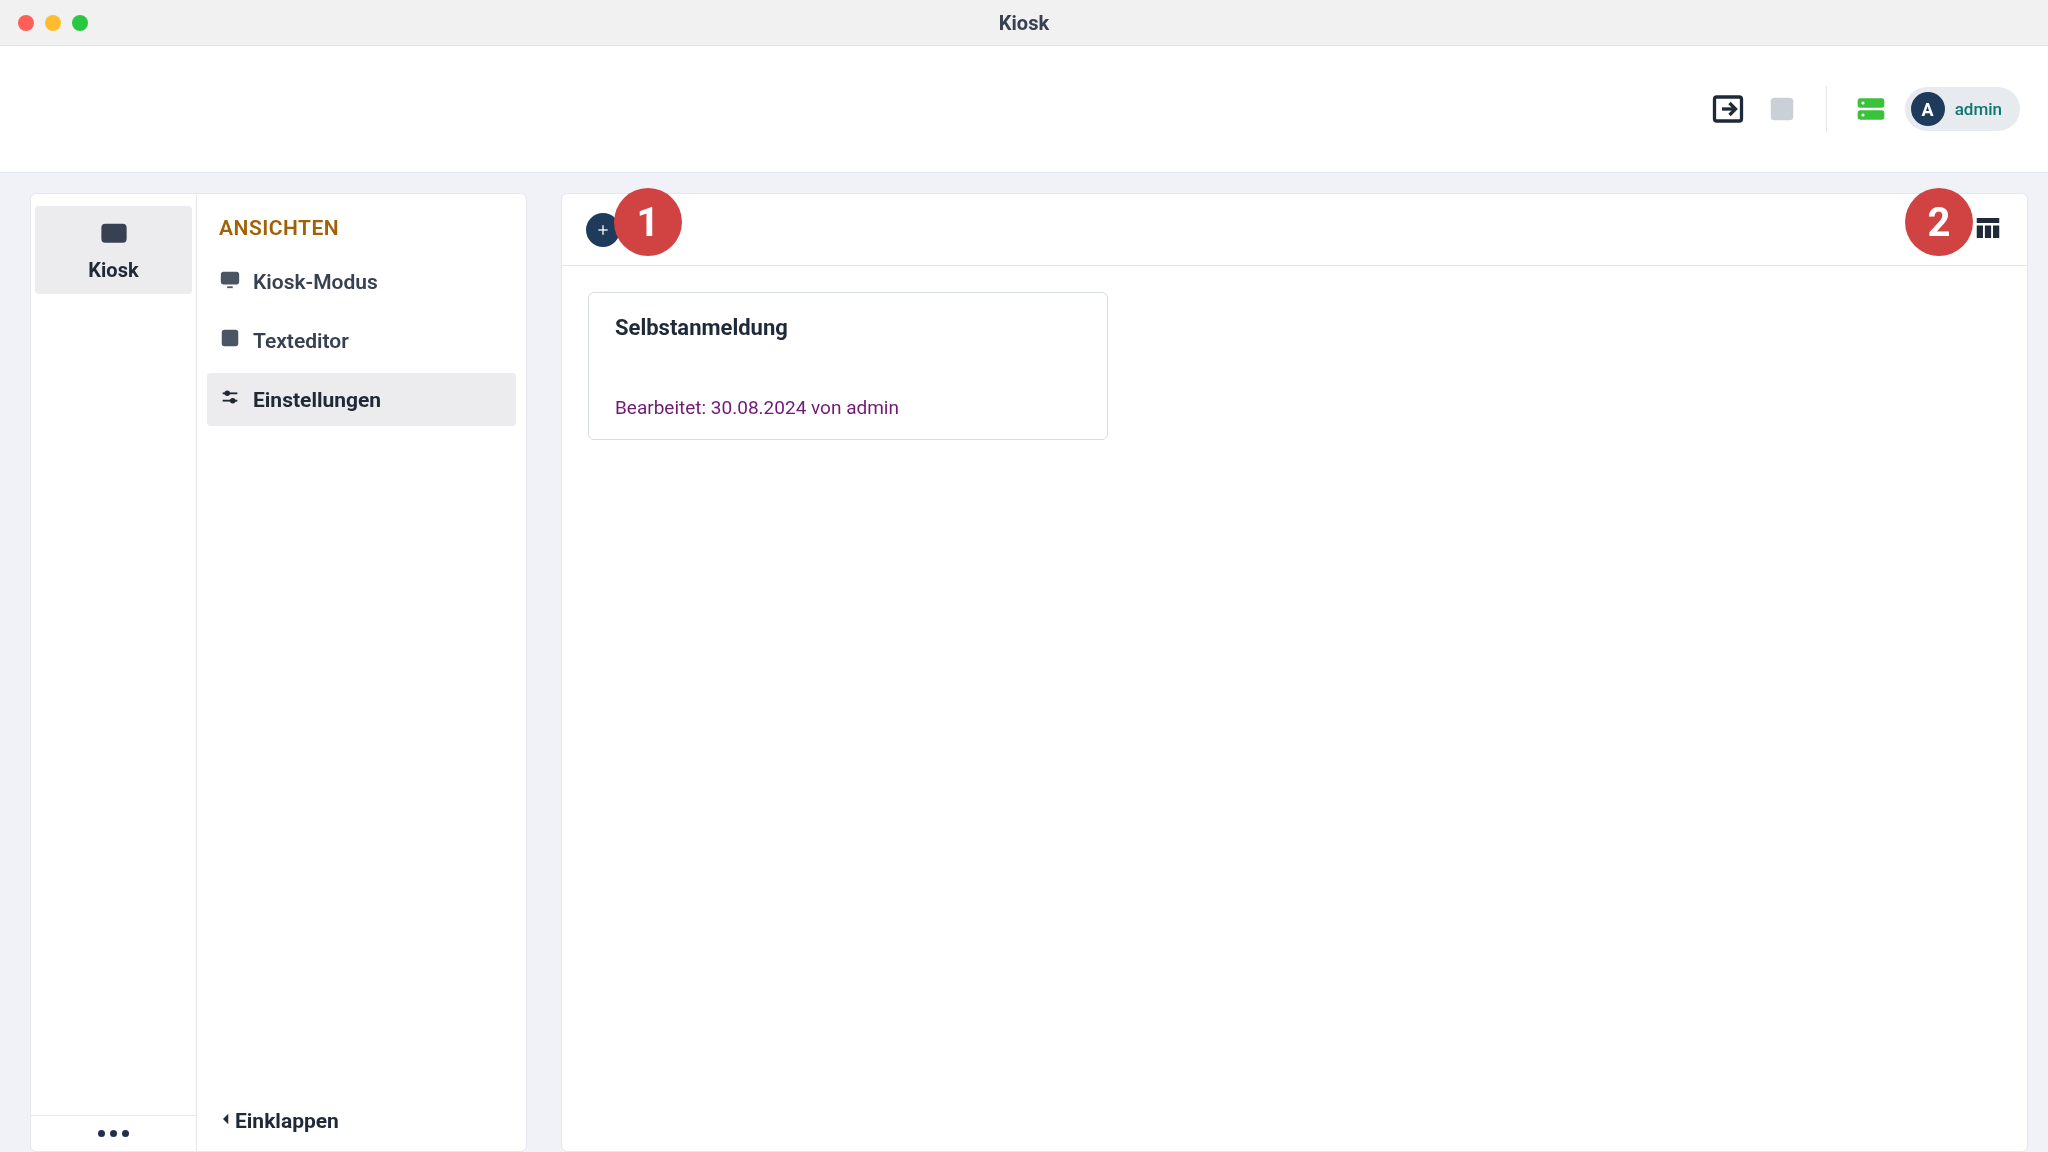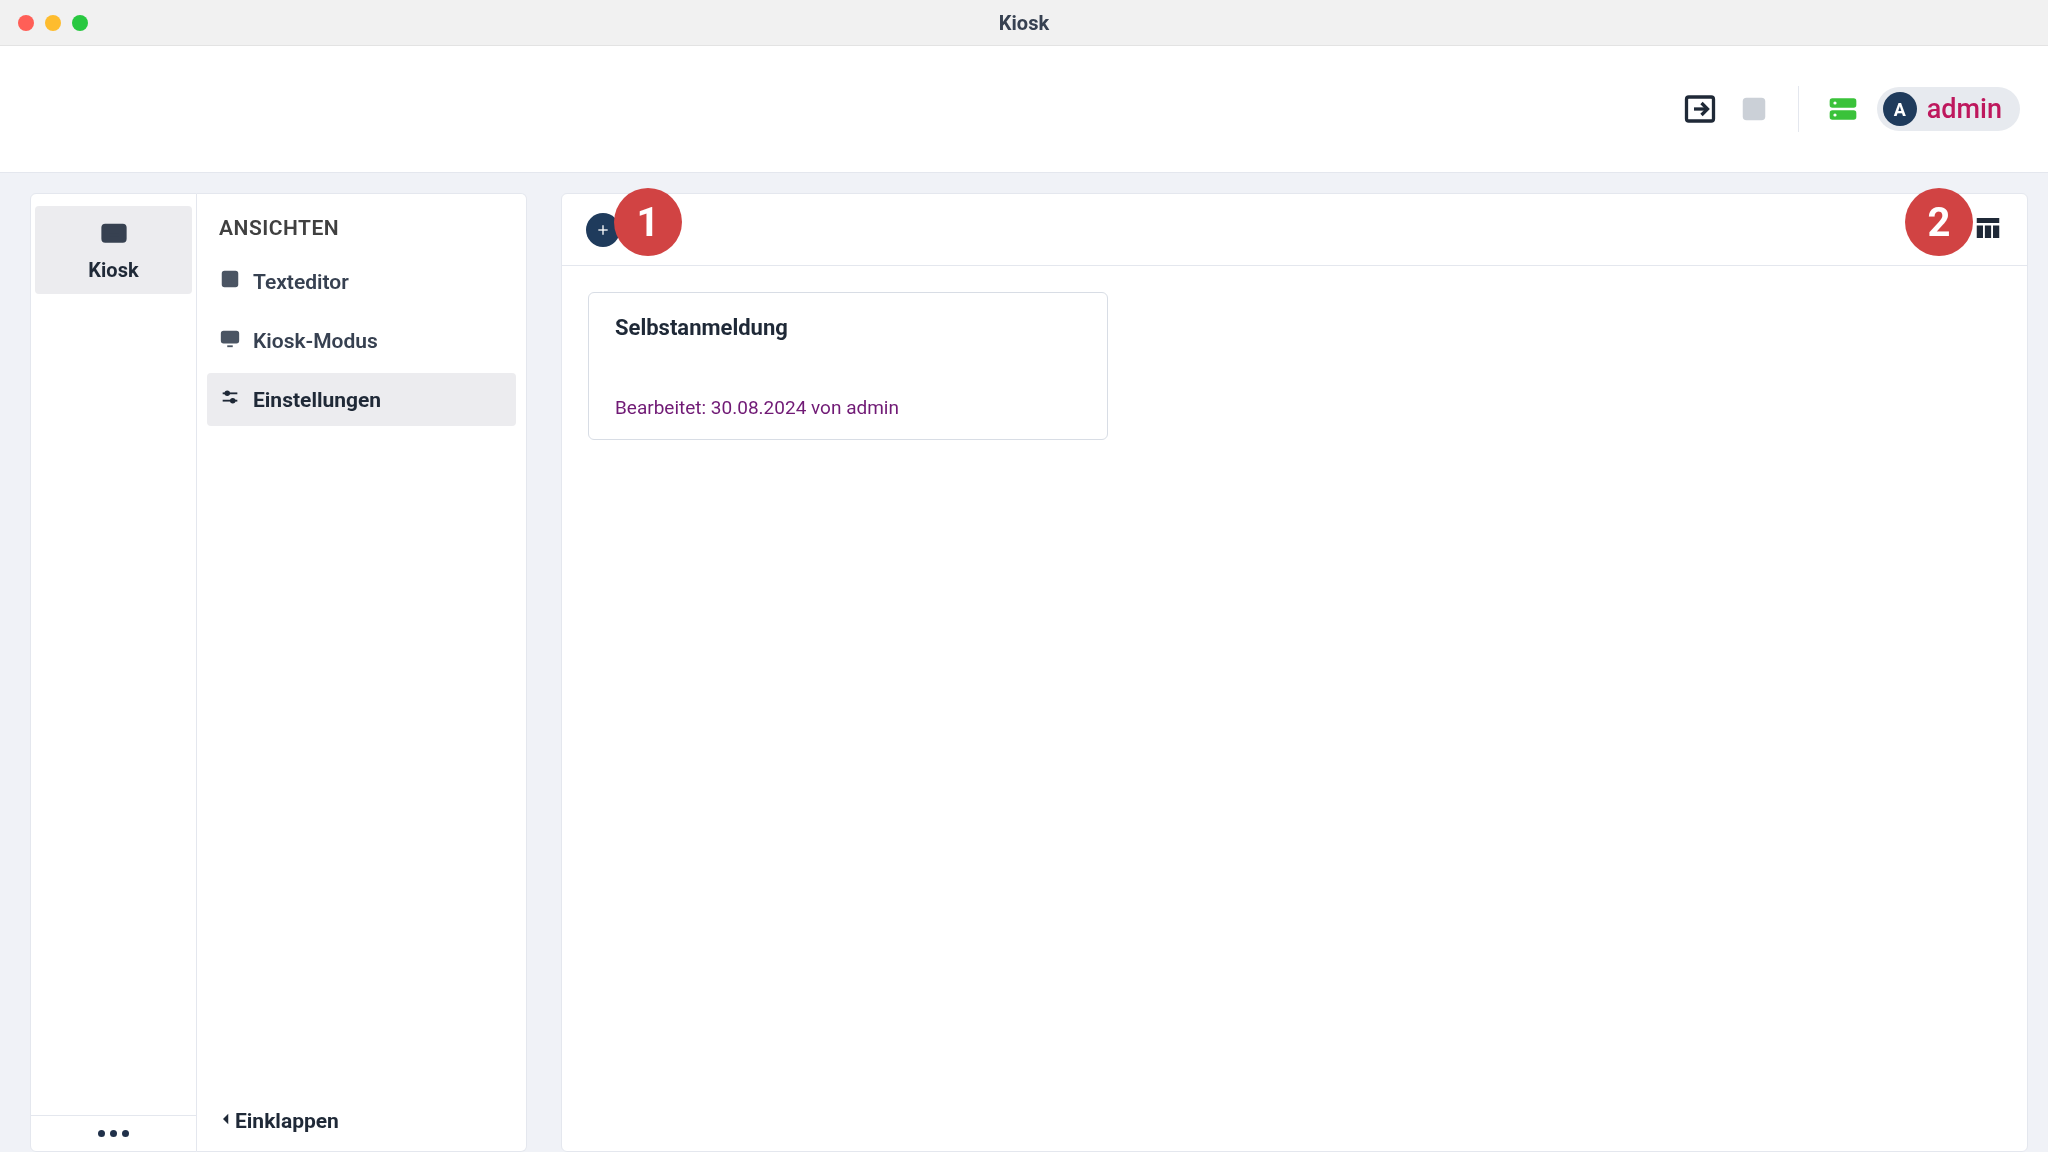--- a/index.html
+++ b/index.html
@@ -66,21 +66,21 @@
   border-radius: 999px;
   padding: 5px 18px 5px 6px;
   gap: 10px;
 }
 .user-pill .avatar {
   width: 34px; height: 34px; border-radius:50%;
   background:#1f3b5c;
   color:#fff; font-weight:700; font-size:18px;
   display:flex; align-items:center; justify-content:center;
 }
-.user-pill .uname { font-size:27px; color:#be185d; font-weight:500; }
+.user-pill .uname { font-size:17px; color:#0f766e; font-weight:500; }
 
 
 .main {
   display:flex;
   height: calc(1152px - 46px - 127px);
   padding: 20px 20px 0 0;
 }
 
 
 .narrow-sidebar {
@@ -117,21 +117,21 @@
   background:#fff;
   border: 1px solid #e4e7ee;
   border-left: none;
   border-radius: 0 6px 6px 0;
   display:flex; flex-direction:column;
 }
 .sec-header {
   padding: 22px 22px 12px 22px;
   font-size: 21px;
   letter-spacing: 0.5px;
-  color:#404040;
+  color:#a16207;
   font-weight:600;
 }
 .sec-item {
   display:flex; align-items:center; gap:12px;
   padding: 13px 12px;
   margin: 3px 10px;
   border-radius: 4px;
   font-size: 21px;
   color:#374151;
   font-weight:600;
@@ -251,36 +251,36 @@
       </div>
     </div>
   </div>
 
   <div class="second-sidebar">
     <div class="sec-header">ANSICHTEN</div>
 
     <div class="sec-item">
       <span>
         <svg viewBox="0 0 24 24" fill="none" stroke-width="2">
+          <rect x="3" y="5" width="18" height="12" rx="2"></rect>
+          <line x1="9" y1="21" x2="15" y2="21"></line>
+        </svg>
+      </span>
+      <span>Kiosk-Modus</span>
+    </div>
+
+    <div class="sec-item">
+      <span>
+        <svg viewBox="0 0 24 24" fill="none" stroke-width="2">
           <rect x="4" y="4" width="16" height="16" rx="2"></rect>
           <path d="M9 16 L12 8 L15 16"></path>
           <line x1="10" y1="13.5" x2="14" y2="13.5"></line>
         </svg>
       </span>
       <span>Texteditor</span>
-    </div>
-
-    <div class="sec-item">
-      <span>
-        <svg viewBox="0 0 24 24" fill="none" stroke-width="2">
-          <rect x="3" y="5" width="18" height="12" rx="2"></rect>
-          <line x1="9" y1="21" x2="15" y2="21"></line>
-        </svg>
-      </span>
-      <span>Kiosk-Modus</span>
     </div>
 
     <div class="sec-item active">
       <span>
         <svg viewBox="0 0 24 24" fill="none" stroke-width="2">
           <line x1="4" y1="8" x2="20" y2="8"></line>
           <line x1="4" y1="16" x2="20" y2="16"></line>
           <circle cx="9" cy="8" r="2" fill="currentColor"></circle>
           <circle cx="15" cy="16" r="2" fill="currentColor"></circle>
         </svg>

